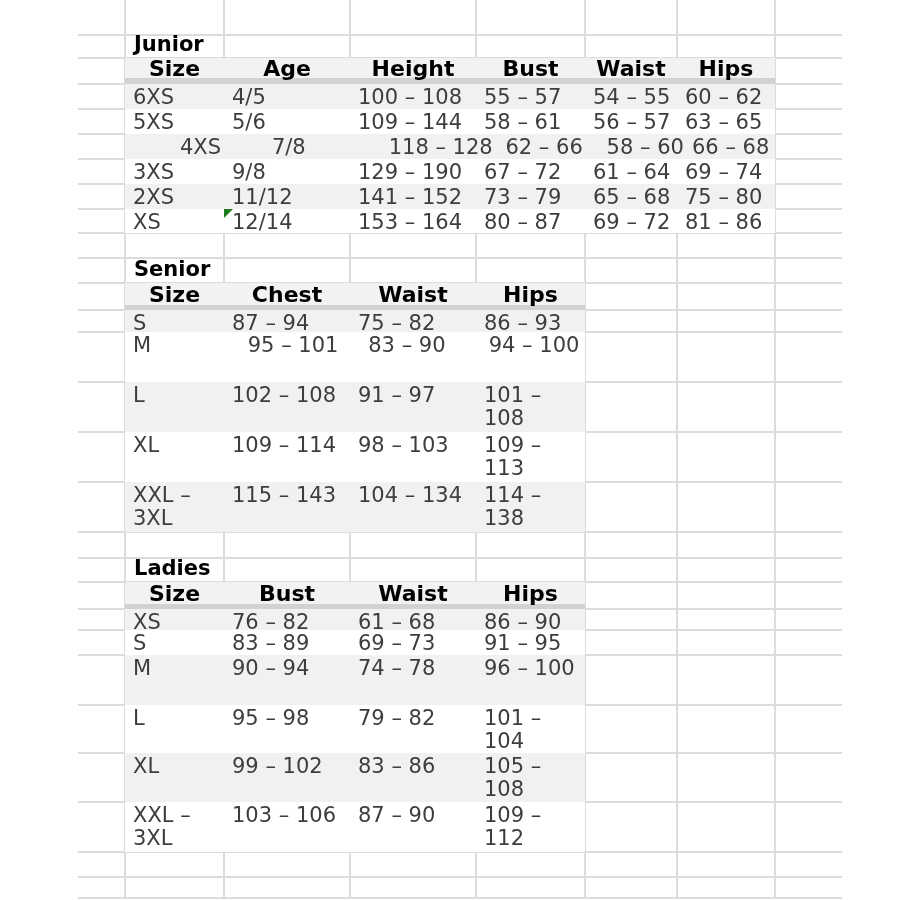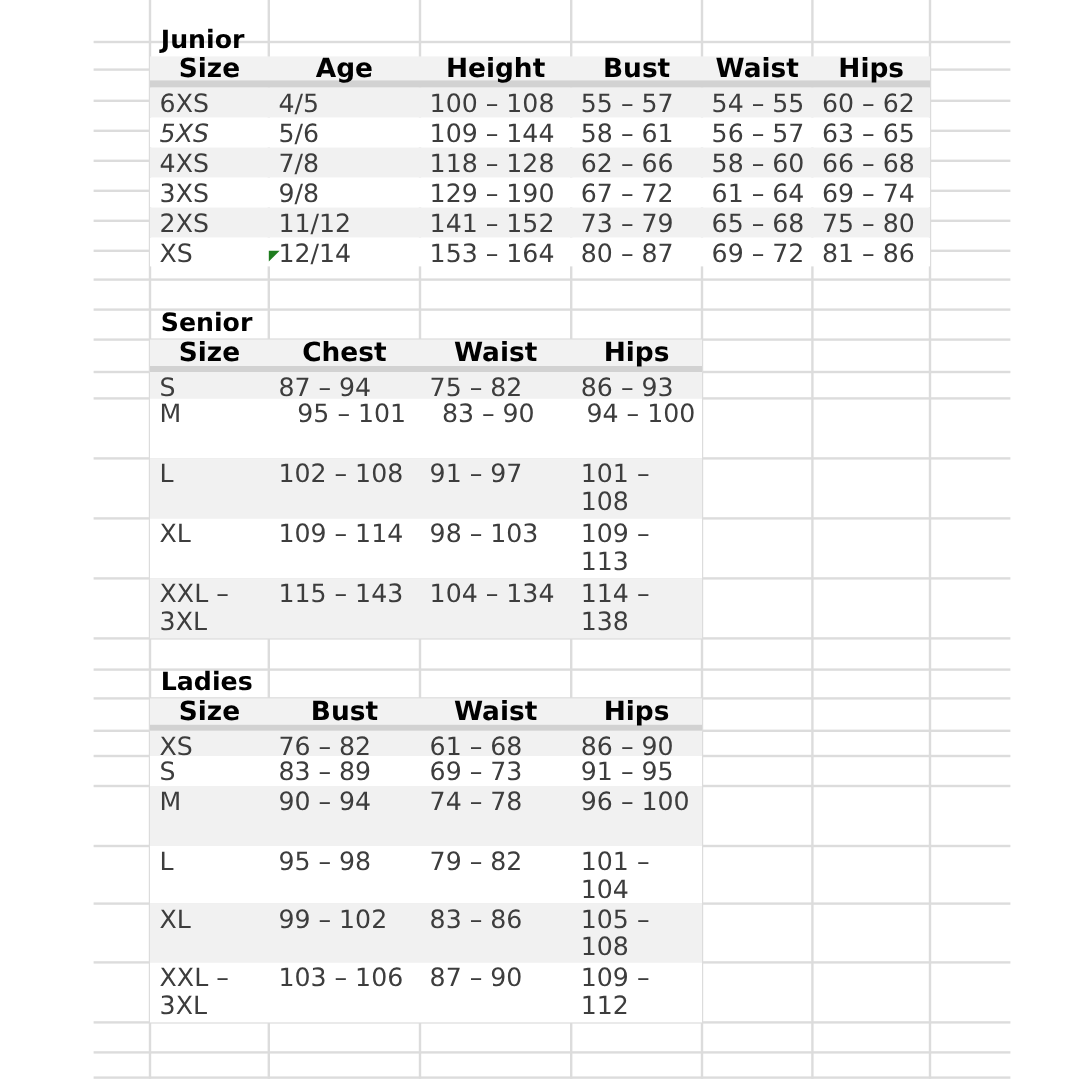--- a/index.html
+++ b/index.html
@@ -61,48 +61,48 @@
       <div class="gl" style="left: 78px; top: 629px; width: 764px; height: 2px; background: rgb(220, 220, 220);"></div>
       <div class="gl" style="left: 78px; top: 654px; width: 764px; height: 2px; background: rgb(220, 220, 220);"></div>
       <div class="gl" style="left: 78px; top: 704px; width: 764px; height: 2px; background: rgb(220, 220, 220);"></div>
       <div class="gl" style="left: 78px; top: 752px; width: 764px; height: 2px; background: rgb(220, 220, 220);"></div>
       <div class="gl" style="left: 78px; top: 801px; width: 764px; height: 2px; background: rgb(220, 220, 220);"></div>
       <div class="gl" style="left: 78px; top: 851px; width: 764px; height: 2px; background: rgb(220, 220, 220);"></div>
       <div class="gl" style="left: 78px; top: 876px; width: 764px; height: 2px; background: rgb(220, 220, 220);"></div>
       <div class="gl" style="left: 78px; top: 897px; width: 764px; height: 2px; background: rgb(220, 220, 220);"></div>
     </div>
   <div>
-      <div class="tbl" style="left: 125px; top: 24px; width: 650px;">
+      <div class="tbl" style="left: 125px; top: 35px; width: 650px;">
         <div class="title-row" style="height: 23px;">Junior</div>
         <div class="trow head" style="height: 20px; background: rgb(242, 242, 242); border-bottom: 6px solid rgb(210, 210, 210);">
           <div class="hc" style="width: 99px;">Size</div>
           <div class="hc" style="width: 126px;">Age</div>
           <div class="hc" style="width: 126px;">Height</div>
           <div class="hc" style="width: 109px;">Bust</div>
           <div class="hc" style="width: 92px;">Waist</div>
           <div class="hc" style="width: 98px;">Hips</div>
         </div>
         <div class="trow" style="height: 25px; background: rgb(241, 241, 241);">
           <div class="dc" style="width: 99px;">6XS</div>
           <div class="dc" style="width: 126px;">4/5</div>
           <div class="dc" style="width: 126px;">100 – 108</div>
           <div class="dc" style="width: 109px;">55 – 57</div>
           <div class="dc" style="width: 92px;">54 – 55</div>
           <div class="dc" style="width: 98px;">60 – 62</div>
         </div>
         <div class="trow" style="height: 25px; background: rgb(255, 255, 255);">
-          <div class="dc" style="width: 99px; font-style: italic;">5XS</div>
+          <div class="dc" style="width: 99px;">5XS</div>
           <div class="dc" style="width: 126px;">5/6</div>
           <div class="dc" style="width: 126px;">109 – 144</div>
           <div class="dc" style="width: 109px;">58 – 61</div>
           <div class="dc" style="width: 92px;">56 – 57</div>
           <div class="dc" style="width: 98px;">63 – 65</div>
         </div>
         <div class="trow" style="height: 25px; background: rgb(241, 241, 241);">
-          <div class="dc" style="width: 99px;">4XS</div>
+          <div class="dc" style="width: 99px; margin-left: 47px;">4XS</div>
           <div class="dc" style="width: 126px;">7/8</div>
           <div class="dc" style="width: 126px;">118 – 128</div>
           <div class="dc" style="width: 109px;">62 – 66</div>
           <div class="dc" style="width: 92px;">58 – 60</div>
           <div class="dc" style="width: 98px;">66 – 68</div>
         </div>
         <div class="trow" style="height: 25px; background: rgb(255, 255, 255);">
           <div class="dc" style="width: 99px;">3XS</div>
           <div class="dc" style="width: 126px;">9/8</div>
           <div class="dc" style="width: 126px;">129 – 190</div>

